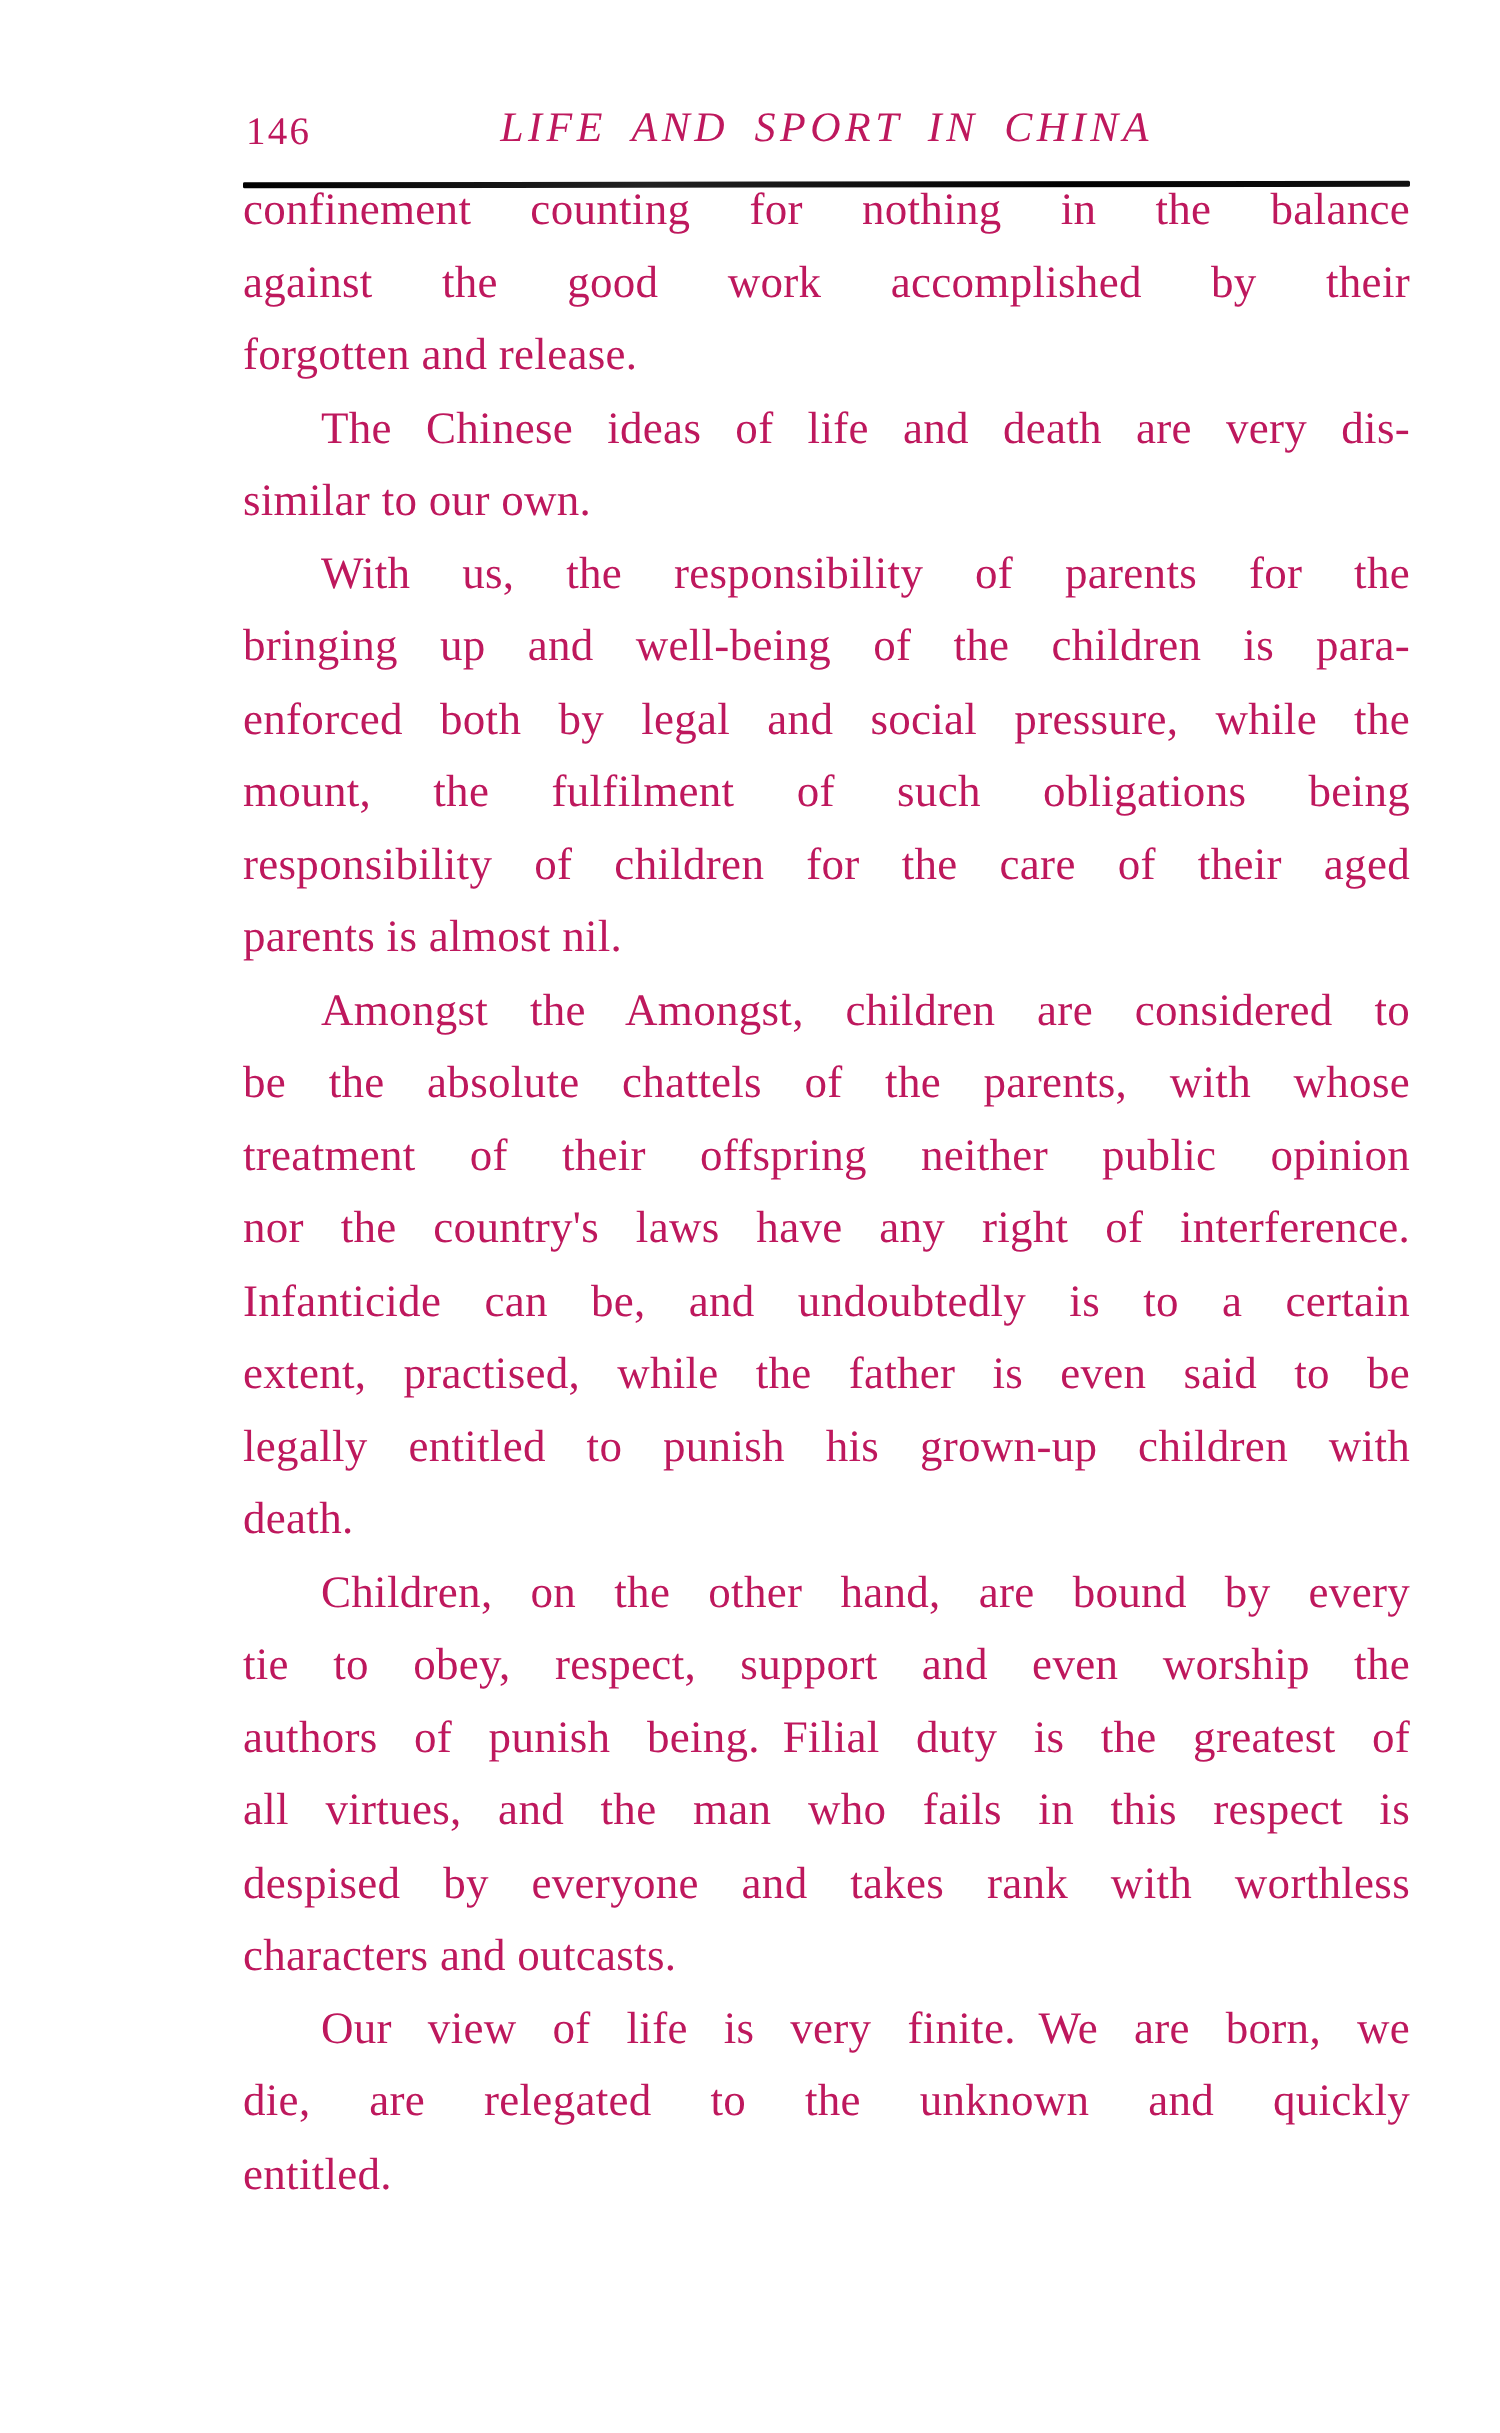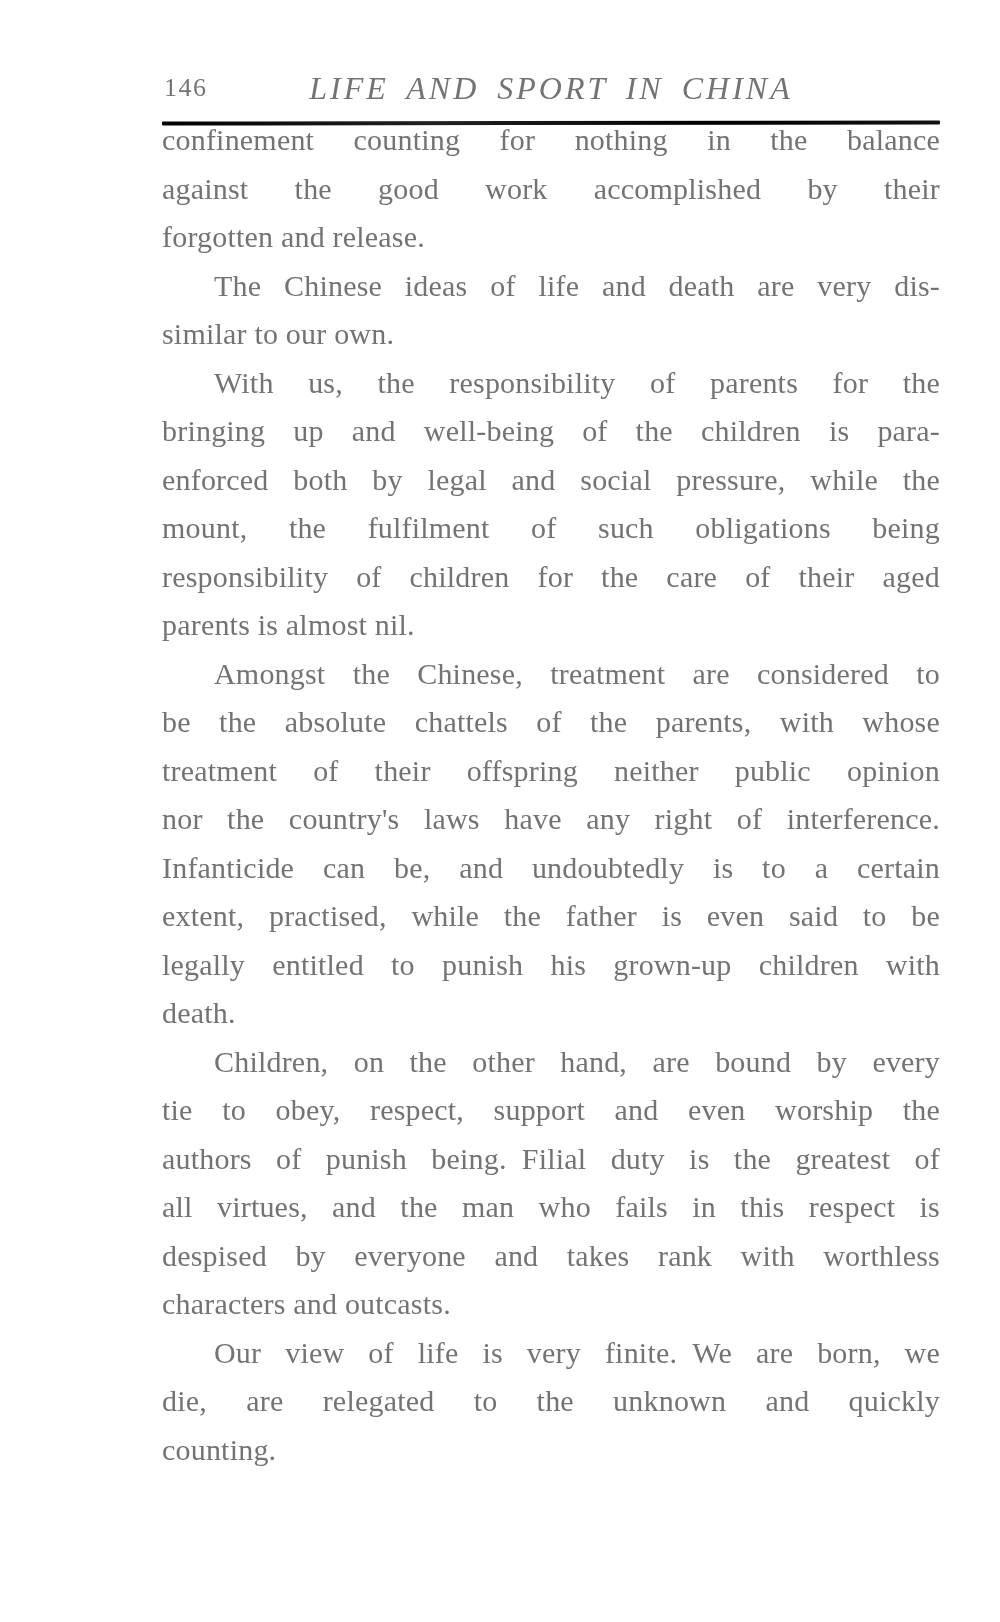--- a/index.html
+++ b/index.html
@@ -5,21 +5,21 @@
   html, body {
     margin: 0;
     padding: 0;
     background: #ffffff;
   }
   .sheet {
     position: relative;
     width: 1000px;
     height: 1622px;
     background: #ffffff;
-    color: #737373;
+    color: #be185d;
     font-family: "Liberation Serif", serif;
     overflow: hidden;
   }
   .header {
     position: absolute;
     left: 162px;
     top: 70px;
     width: 778px;
     height: 32px;
   }
@@ -28,21 +28,21 @@
     left: 2px;
     top: 3px;
     font-size: 26px;
     letter-spacing: 1.5px;
   }
   .running-title {
     display: block;
     width: 100%;
     text-align: center;
     font-style: italic;
-    font-size: 32px;
+    font-size: 28px;
     letter-spacing: 3px;
     word-spacing: 7px;
     white-space: nowrap;
   }
   .rule {
     position: absolute;
     left: 162px;
     top: 121px;
     width: 778px;
     height: 4px;
@@ -87,31 +87,31 @@
       <div class="line just"><span class="">against the good work accomplished by their</span></div>
       <div class="line plain"><span class="">forgotten and release.</span></div>
       <div class="line just ind"><span class="">The Chinese ideas of life and death are very dis-</span></div>
       <div class="line plain"><span class="">similar to our own.</span></div>
       <div class="line just ind"><span class="">With us, the responsibility of parents for the</span></div>
       <div class="line just"><span class="">bringing up and well-being of the children is para-</span></div>
       <div class="line just"><span class="">enforced both by legal and social pressure, while the</span></div>
       <div class="line just"><span class="">mount, the fulfilment of such obligations being</span></div>
       <div class="line just"><span class="">responsibility of children for the care of their aged</span></div>
       <div class="line plain"><span class="">parents is almost </span><span class="it">nil</span><span class="">.</span></div>
-      <div class="line just ind"><span class="">Amongst the Chinese, treatment are considered to</span></div>
+      <div class="line just ind"><span class="">Amongst the Amongst, children are considered to</span></div>
       <div class="line just"><span class="">be the absolute chattels of the parents, with whose</span></div>
       <div class="line just"><span class="">treatment of their offspring neither public opinion</span></div>
       <div class="line just"><span class="">nor the country's laws have any right of interference.</span></div>
       <div class="line just"><span class="">Infanticide can be, and undoubtedly is to a certain</span></div>
       <div class="line just"><span class="">extent, practised, while the father is even said to be</span></div>
       <div class="line just"><span class="">legally entitled to punish his grown-up children with</span></div>
       <div class="line plain"><span class="">death.</span></div>
       <div class="line just ind"><span class="">Children, on the other hand, are bound by every</span></div>
       <div class="line just"><span class="">tie to obey, respect, support and even worship the</span></div>
       <div class="line just"><span class="">authors of punish being. Filial duty is the greatest of</span></div>
       <div class="line just"><span class="">all virtues, and the man who fails in this respect is</span></div>
       <div class="line just"><span class="">despised by everyone and takes rank with worthless</span></div>
       <div class="line plain"><span class="">characters and outcasts.</span></div>
       <div class="line just ind"><span class="">Our view of life is very finite. We are born, we</span></div>
       <div class="line just"><span class="">die, are relegated to the unknown and quickly</span></div>
-      <div class="line plain"><span class="">counting.</span></div>
+      <div class="line plain"><span class="">entitled.</span></div>
     </div>
 </div>
 
 </body></html>

